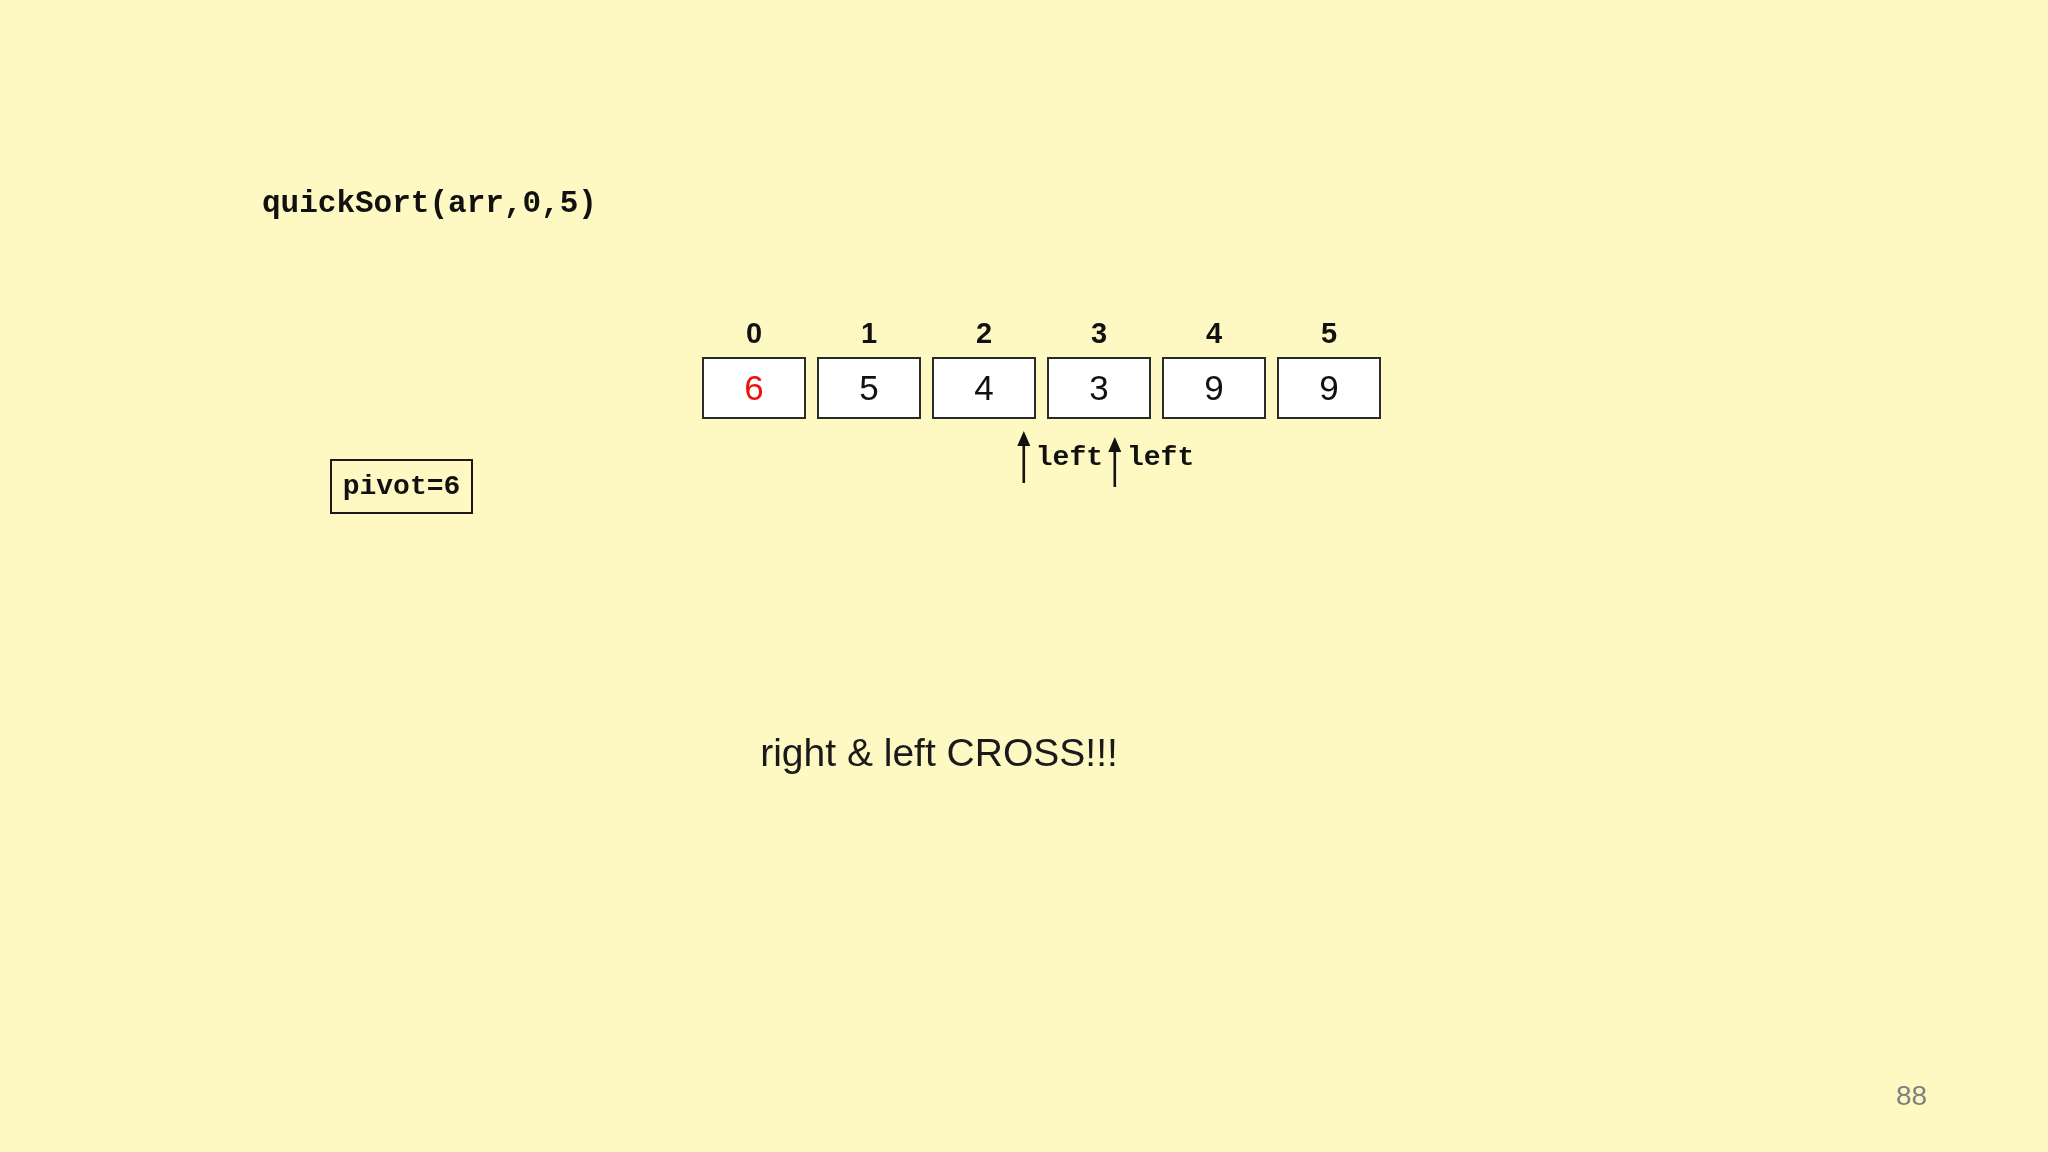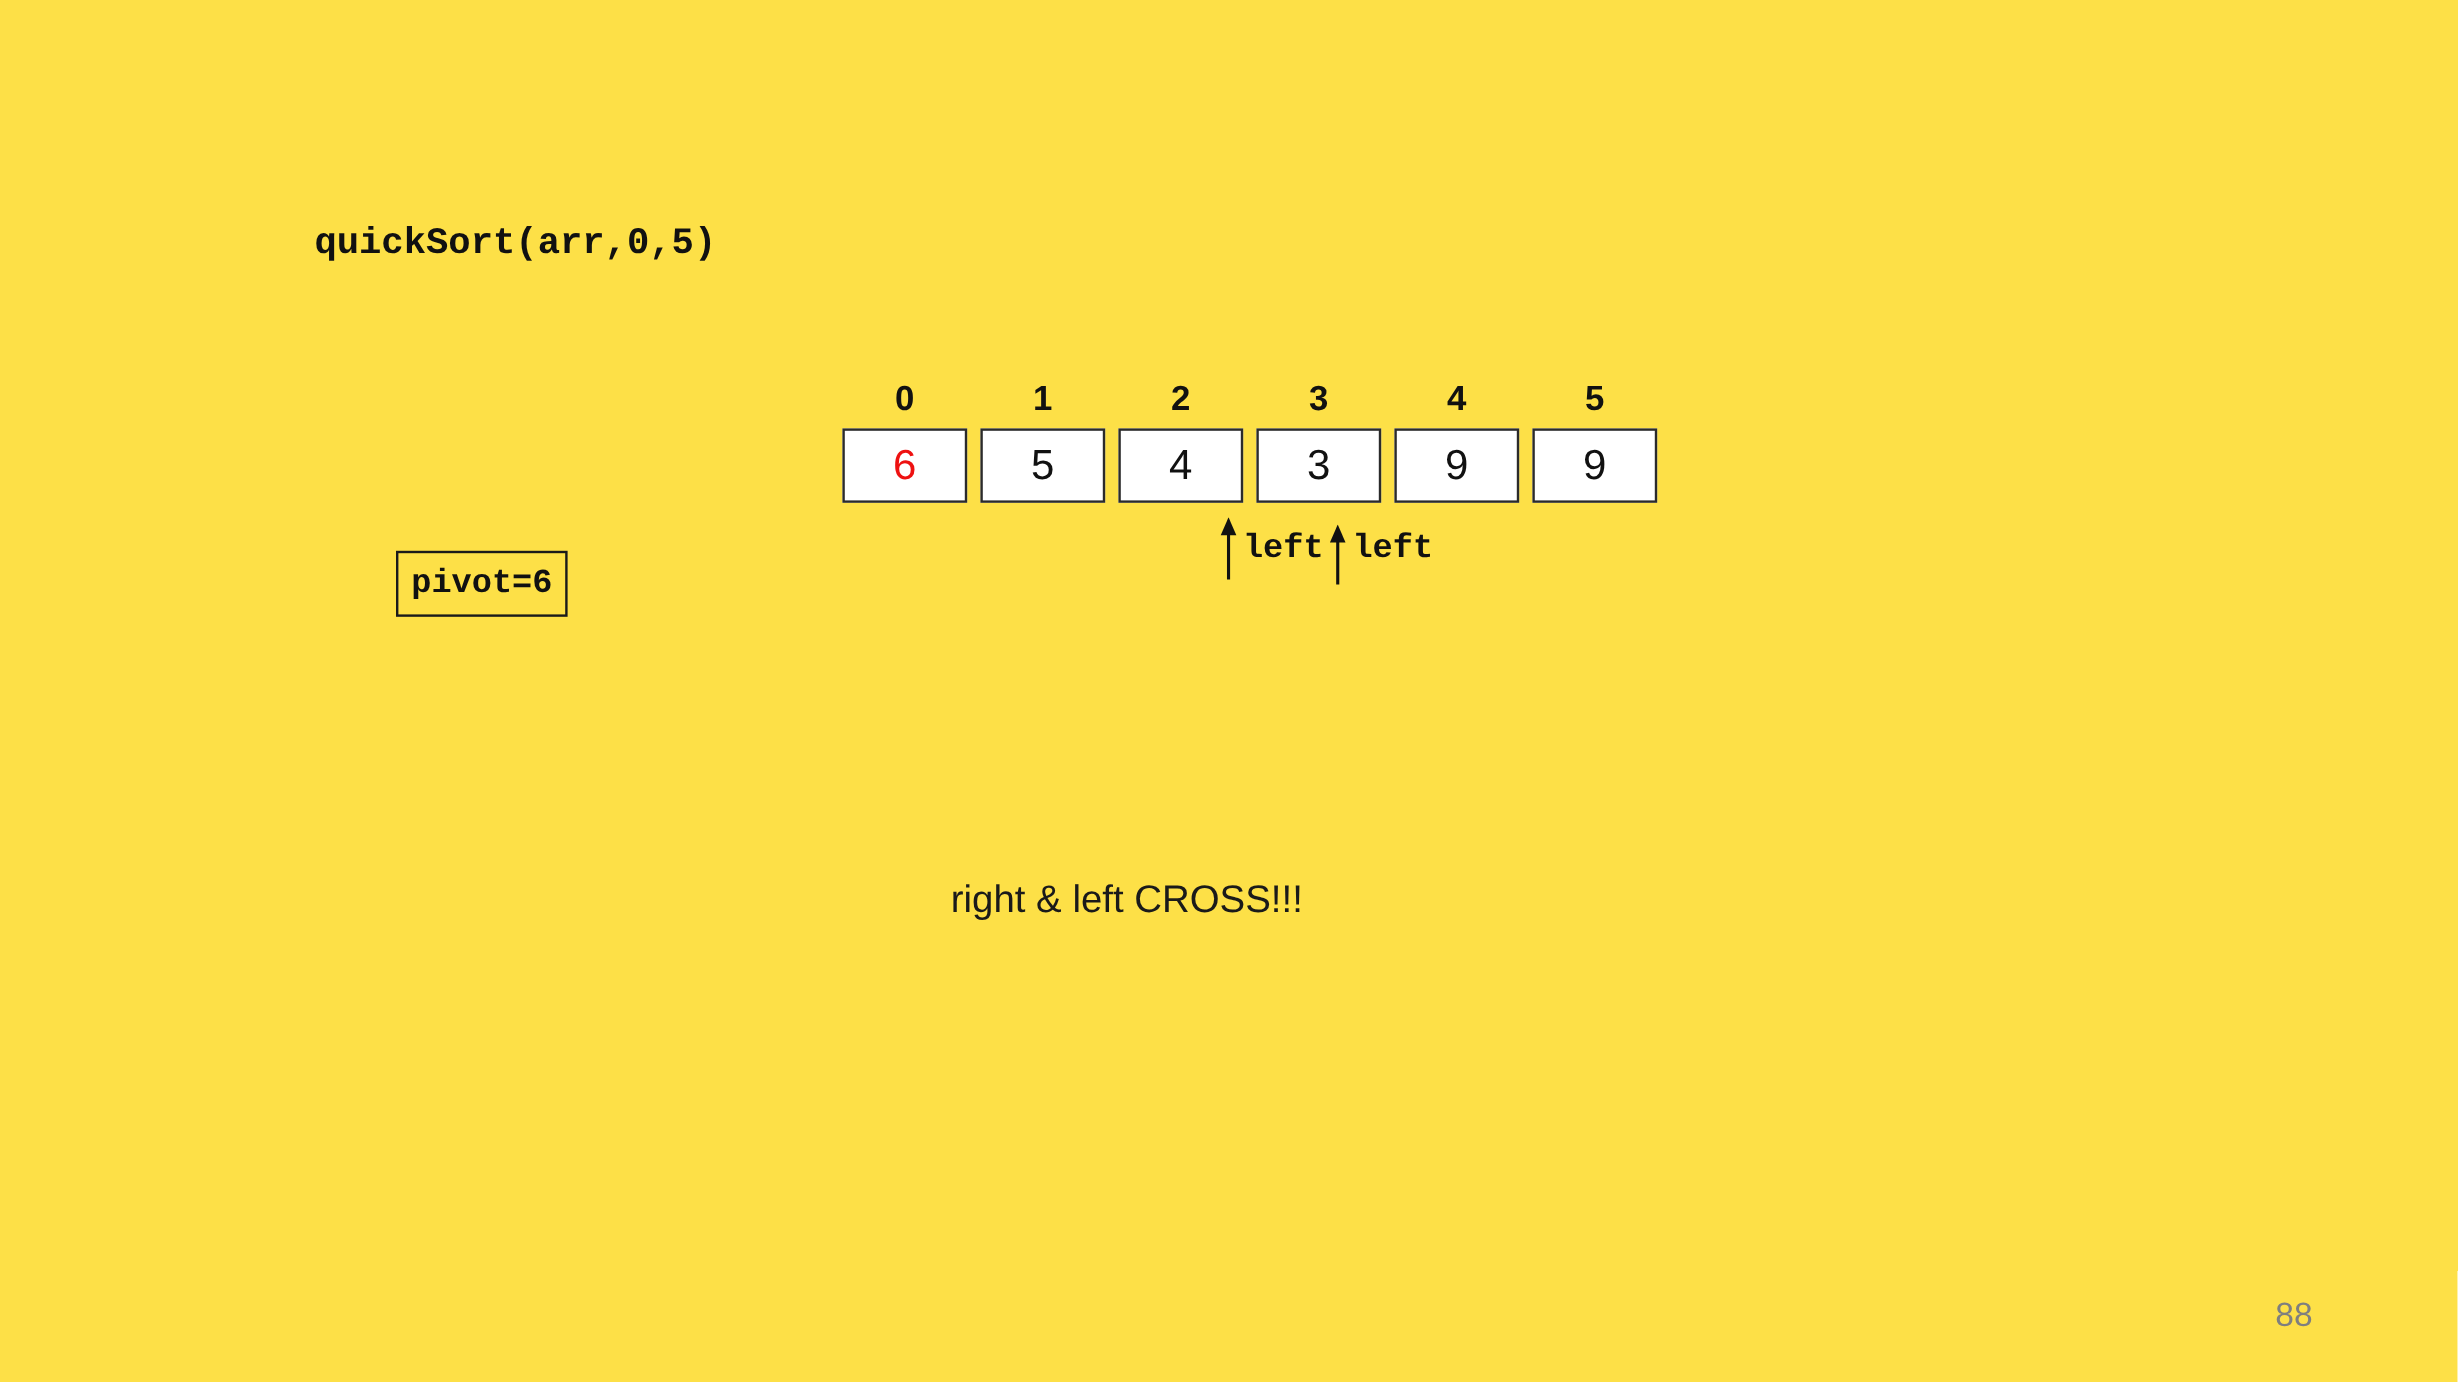--- a/index.html
+++ b/index.html
@@ -1,21 +1,21 @@
 <!DOCTYPE html>
 <html><head>
 <meta charset="utf-8">
 <style>
   * { margin: 0; padding: 0; box-sizing: border-box; }
   html, body { background: #ffffff; }
   .slide {
     position: relative;
     width: 2048px;
     height: 1152px;
-    background: #fde047;
+    background: #fef9c3;
     overflow: hidden;
     font-family: "Liberation Sans", sans-serif;
     color: #111111;
   }
   .mono { font-family: "Liberation Mono", "DejaVu Sans Mono", monospace; font-weight: bold; }
 
   .call-label {
     position: absolute;
     left: 262px; top: 186px;
     font-size: 31px;
@@ -71,21 +71,21 @@
   .pointer-label {
     font-size: 28px;
     line-height: 34px;
   }
   .arrow-2 { margin-top: 10px; }
 
   .cross-note {
     position: absolute;
     left: 939px; top: 731px;
     transform: translateX(-50%);
-    font-size: 32px;
+    font-size: 39px;
     white-space: nowrap;
     color: #1a1a1a;
   }
 
   .page-number {
     position: absolute;
     left: 1896px; top: 1080px;
     font-size: 28px;
     color: #7f7f7f;
     text-align: right;

